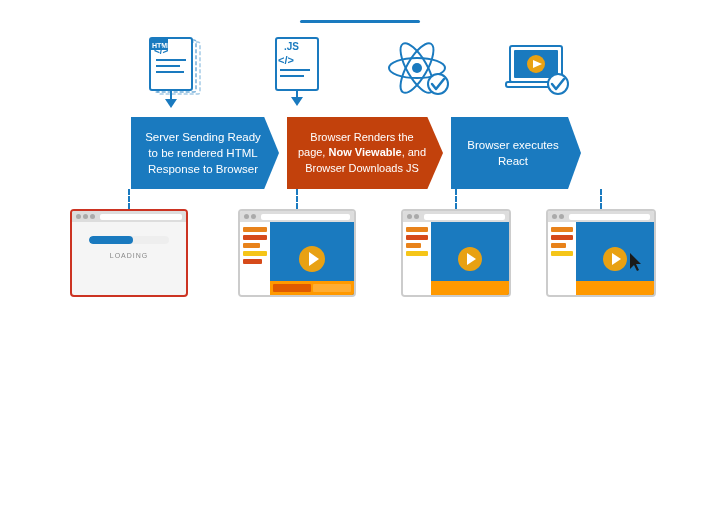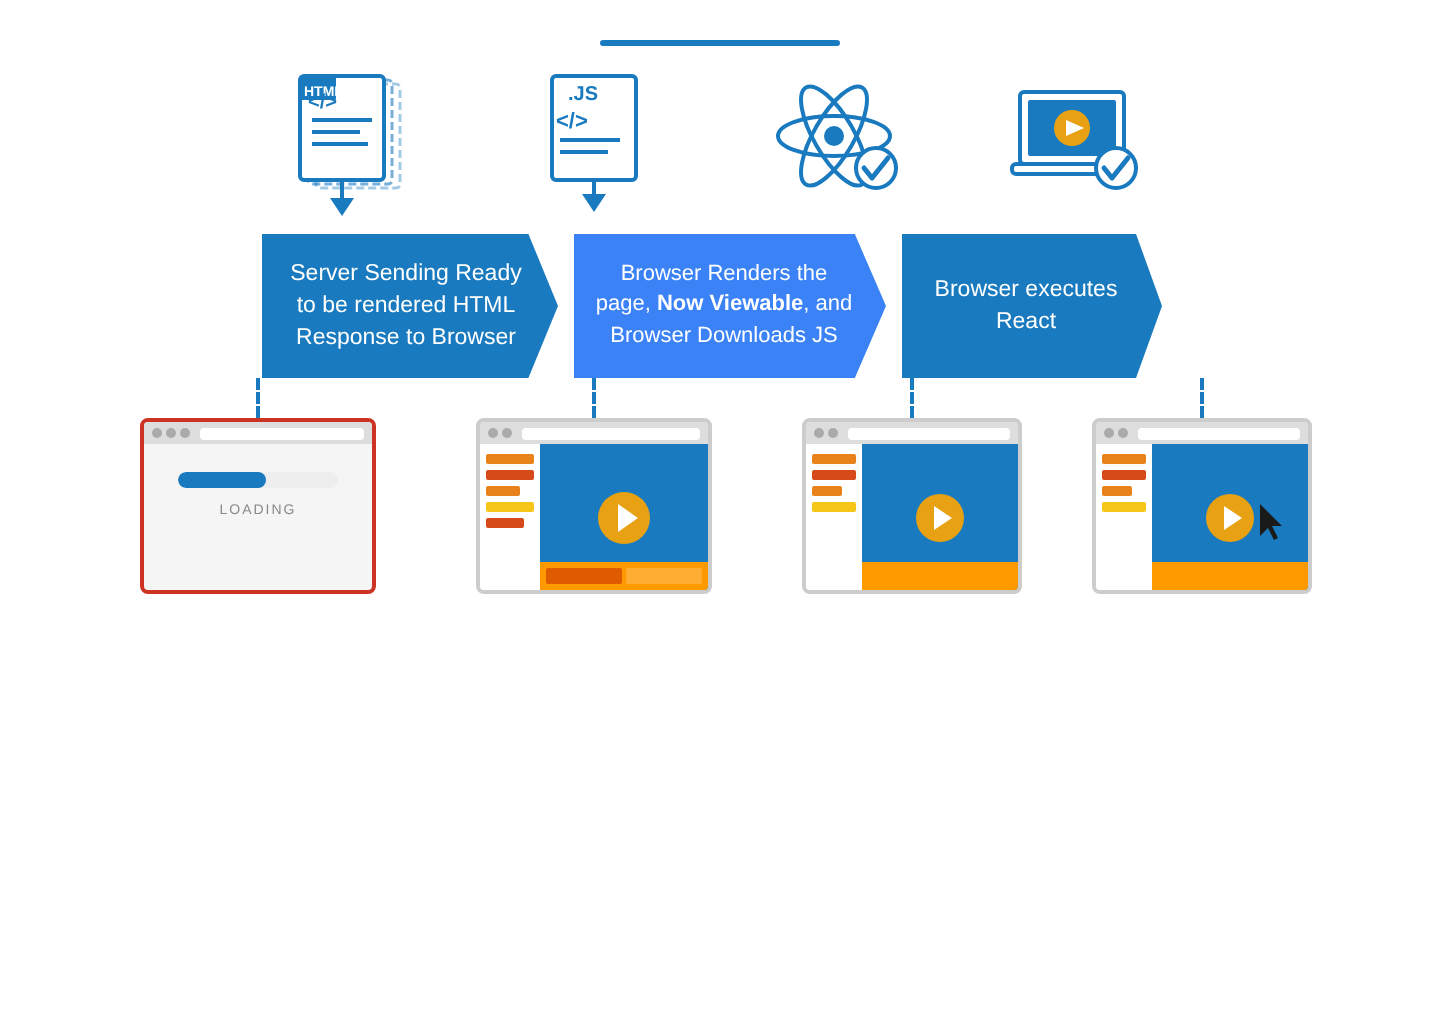--- a/index.html
+++ b/index.html
@@ -160,21 +160,21 @@
 </div>
 
 <div style="display:flex; flex-direction:row; align-items:stretch; justify-content:center; padding: 0 18px; margin-top:0;">
 
   <div style="width:148px; min-height:72px; background:#1a7abf; color:#fff; font-size:11.5px; line-height:1.4; padding:8px 14px 8px 10px; display:flex; align-items:center; justify-content:center; text-align:center; clip-path:polygon(0 0, 90% 0, 100% 50%, 90% 100%, 0 100%);">
     <span>Server Sending Ready to be rendered HTML Response to Browser</span>
   </div>
 
   <div style="width:8px;"></div>
 
-  <div style="width:156px; min-height:72px; background:#3b82f6; color:#fff; font-size:11px; line-height:1.4; padding:8px 16px 8px 10px; display:flex; align-items:center; justify-content:center; text-align:center; clip-path:polygon(0 0, 90% 0, 100% 50%, 90% 100%, 0 100%);">
+  <div style="width:156px; min-height:72px; background:#c2410c; color:#fff; font-size:11px; line-height:1.4; padding:8px 16px 8px 10px; display:flex; align-items:center; justify-content:center; text-align:center; clip-path:polygon(0 0, 90% 0, 100% 50%, 90% 100%, 0 100%);">
     <span>Browser Renders the page, <b>Now Viewable</b>, and Browser Downloads JS</span>
   </div>
 
   <div style="width:8px;"></div>
 
   <div style="width:130px; min-height:72px; background:#1a7abf; color:#fff; font-size:11.5px; line-height:1.4; padding:8px 16px 8px 10px; display:flex; align-items:center; justify-content:center; text-align:center; clip-path:polygon(0 0, 90% 0, 100% 50%, 90% 100%, 0 100%);">
     <span>Browser executes React</span>
   </div>
 
   <div style="width:8px;"></div>

